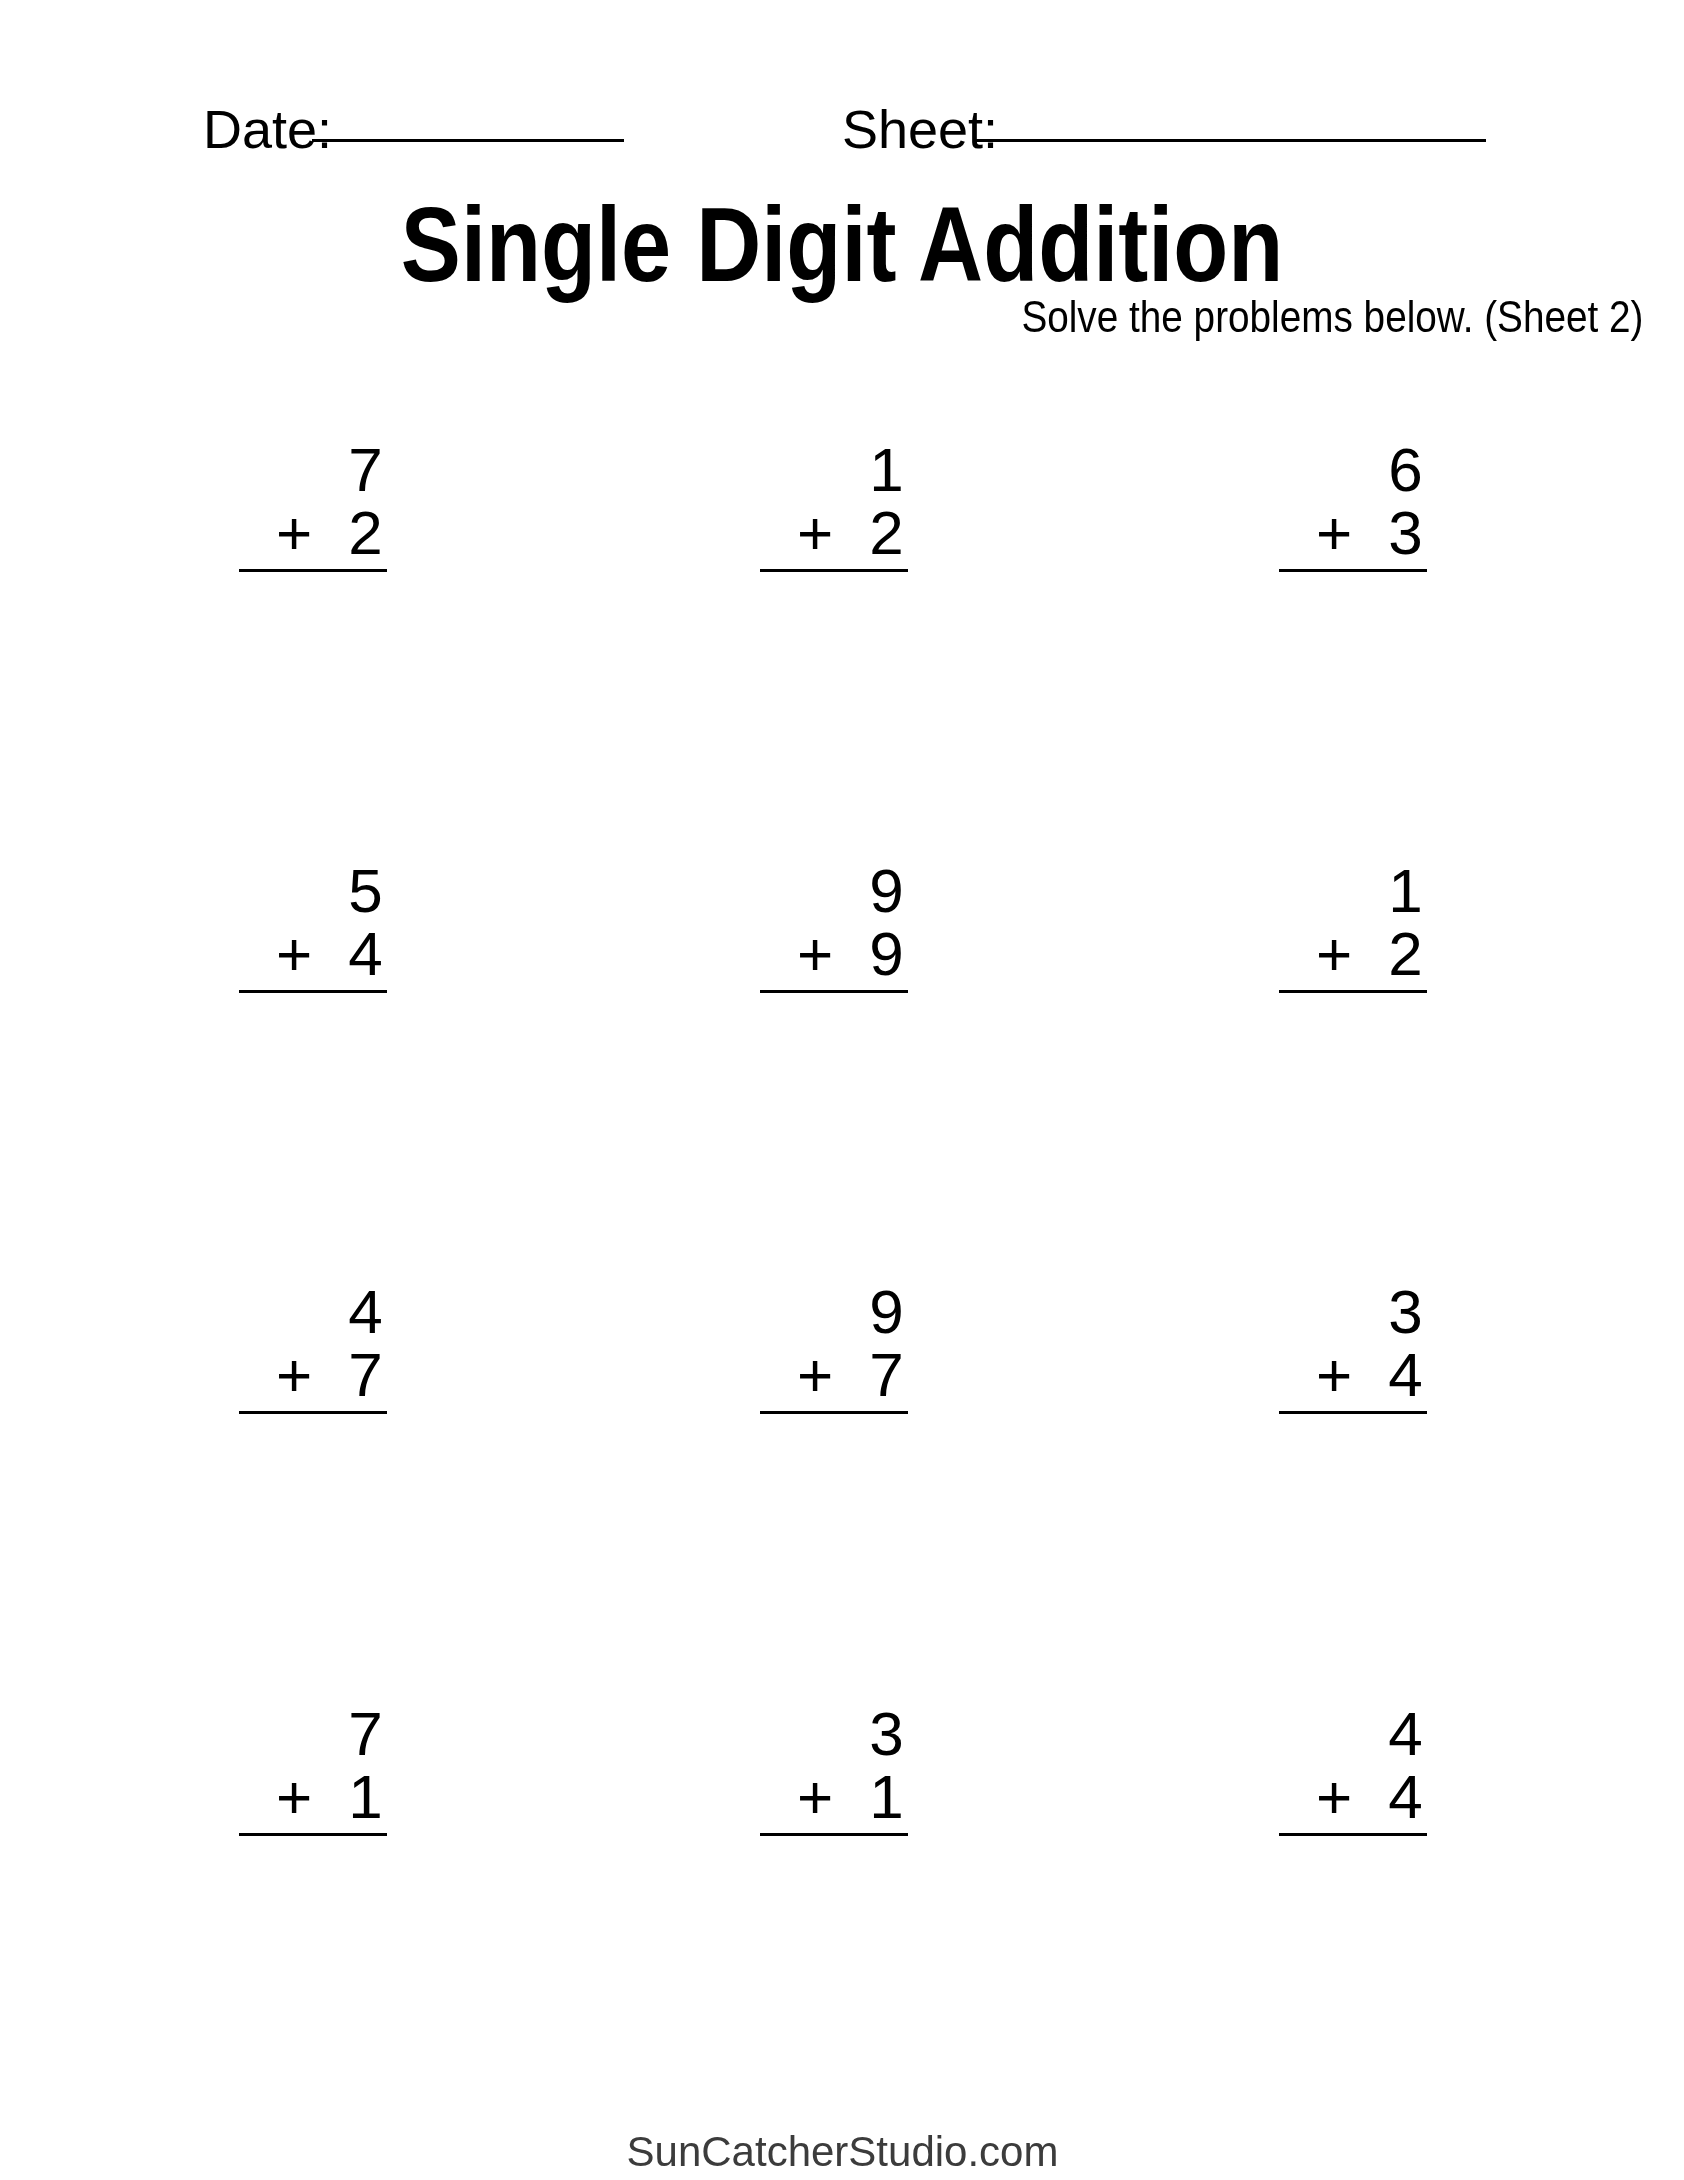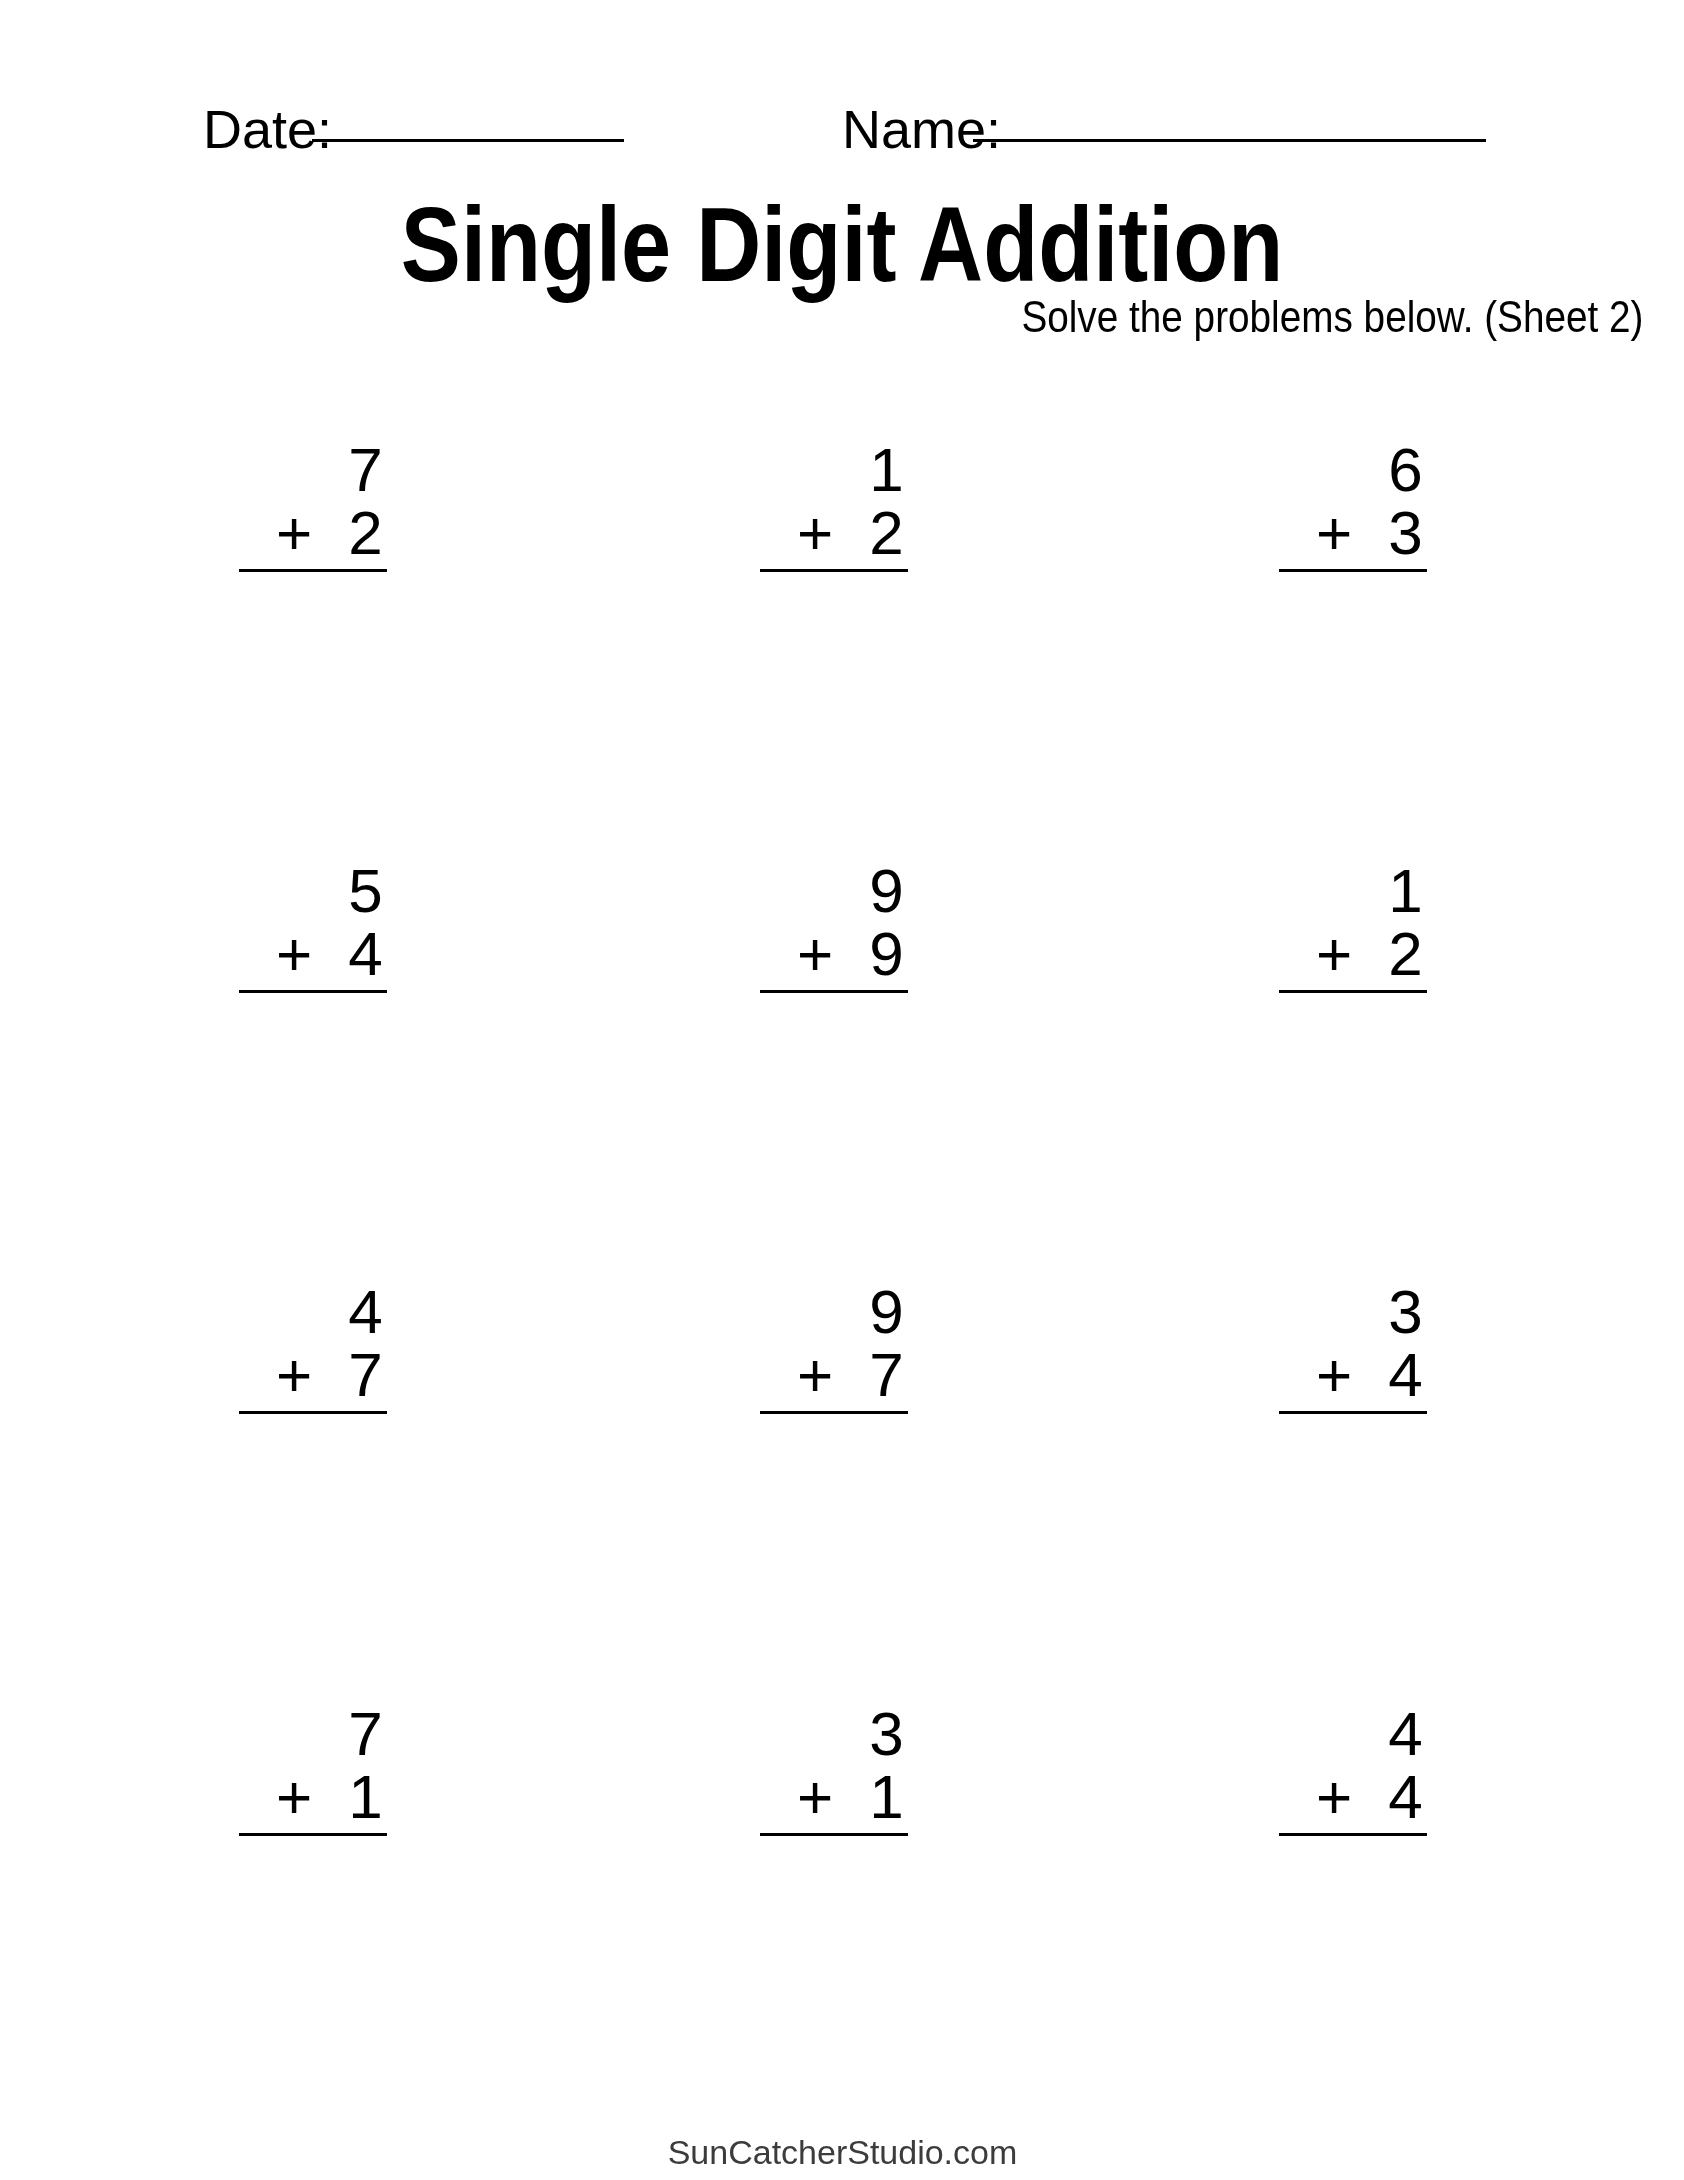--- a/index.html
+++ b/index.html
@@ -101,33 +101,33 @@
 
   
   .footer-wrap {
     position: absolute;
     left: 0;
     top: 2135px;
     width: 100%;
     text-align: center;
   }
   .footer-text {
-    font-size: 34px;
+    font-size: 42px;
     line-height: 34px;
     color: #3c3c3c;
   }
 </style>
 </head>
 <body>
 
 <div class="page">
 
   <div class="hdr-label date-label">Date:</div>
   <div class="write-line date-line"></div>
-  <div class="hdr-label name-label">Name:</div>
+  <div class="hdr-label name-label">Sheet:</div>
   <div class="write-line name-line"></div>
 
   <div class="title-wrap">
     <span class="title-text">Single Digit Addition</span>
   </div>
   <div class="subtitle-wrap">
     <span class="subtitle-text">Solve the problems below. (Sheet 2)</span>
   </div>
 
   <div class="problem r1 c1">

